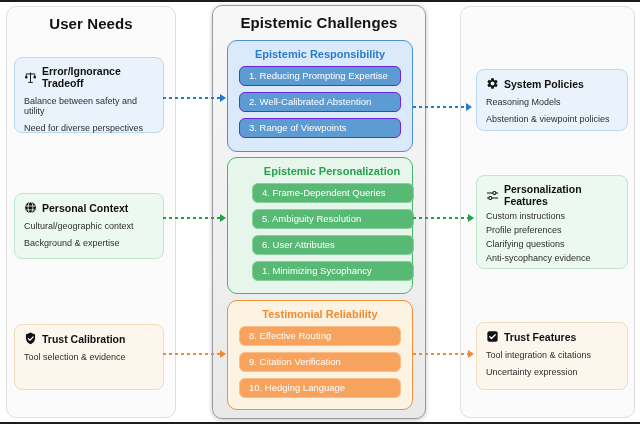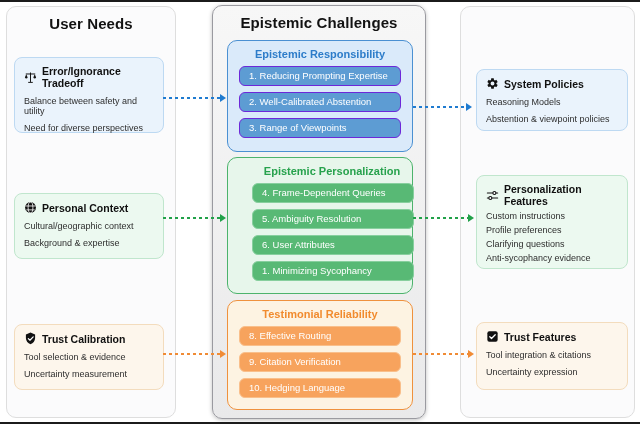--- a/index.html
+++ b/index.html
@@ -103,21 +103,20 @@
 
     <div class="card orange" style="left:7px; top:317px; width:150px; height:66px;">
       <div class="card-head">
         <svg class="ic" viewBox="0 0 24 24">
           <path d="M12 1 L3.5 4.8 v6.2 c0 5.4 3.7 10.2 8.5 11.5 c4.8-1.3 8.5-6.1 8.5-11.5 V4.8 Z" fill="#111"></path>
           <path d="M8 12.2 l3 3 L17 9" stroke="#fff" stroke-width="2.2" fill="none" stroke-linecap="round" stroke-linejoin="round"></path>
         </svg>
         <span class="card-title">Trust Calibration</span>
       </div>
       <div class="card-line">Tool selection &amp; evidence</div>
-      <div class="card-line">Uncertainty measurement</div>
     </div>
   </div>
 
   <div class="panel" id="challenges-panel">
     <div class="col-title">Epistemic Challenges</div>
 
     <div class="section blue" style="top:34px; height:112px;">
       <div class="section-title">Epistemic Responsibility</div>
       <div class="pill">1. Reducing Prompting Expertise</div>
       <div class="pill">2. Well-Calibrated Abstention</div>

